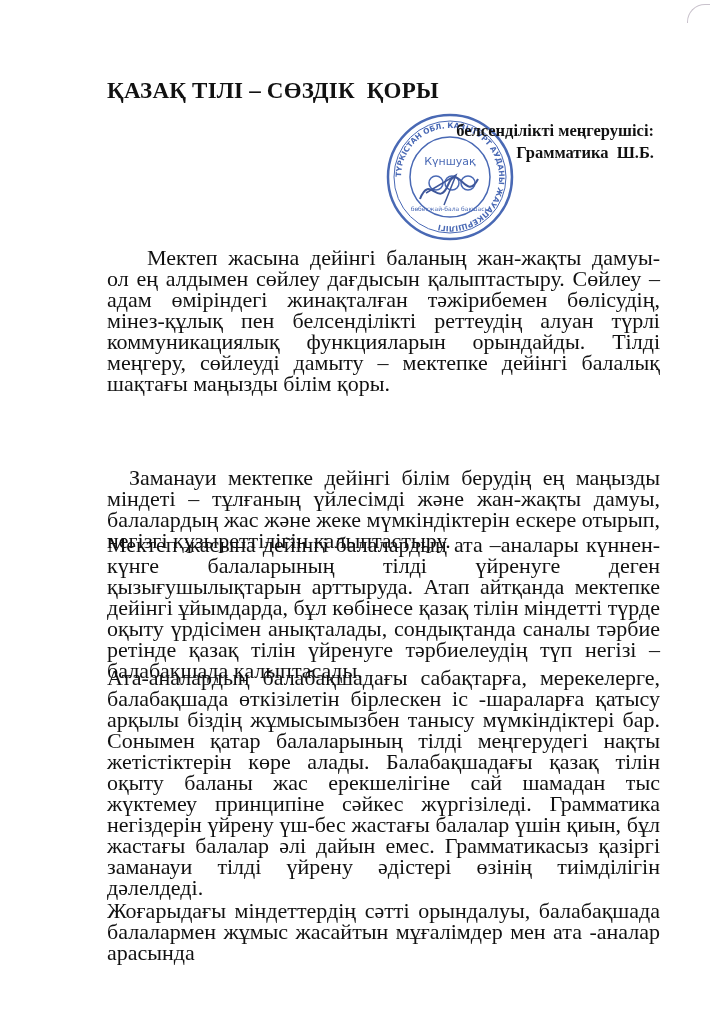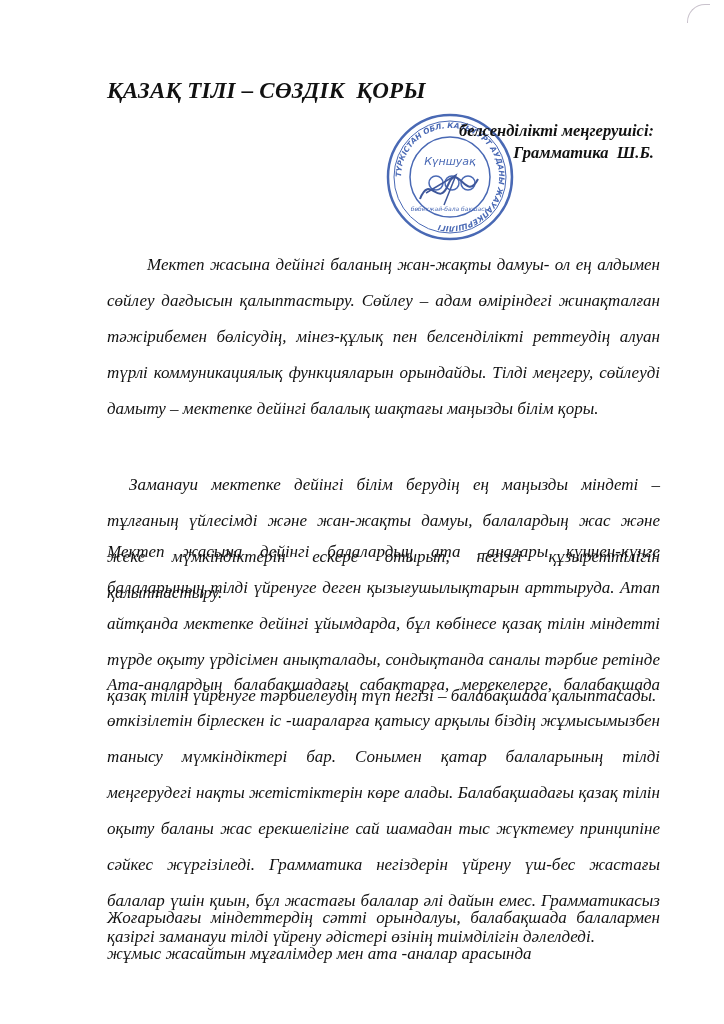--- a/index.html
+++ b/index.html
@@ -13,21 +13,20 @@
       position: relative;
       overflow: hidden;
       font-family: "Liberation Serif", "DejaVu Serif", serif;
       color: #111111;
     }
     .page {
       position: absolute;
       left: 0; top: 0;
       width: 724px; height: 776px;
       background: #ffffff;
-      font-style: italic;
     }
     .corner-mark {
       position: absolute;
       right: 14px;
       top: 4px;
       width: 22px;
       height: 18px;
       border-top: 1px solid #c9c2cc;
       border-left: 1px solid #c9c2cc;
       border-top-left-radius: 18px;
@@ -57,22 +56,22 @@
       left: 386px;
       top: 113px;
       width: 128px;
       height: 128px;
       opacity: 0.85;
     }
     .body-text {
       position: absolute;
       left: 107px;
       width: 553px;
-      font-size: 17px;
-      line-height: 36px;
+      font-size: 22px;
+      line-height: 21px;
       text-align: justify;
     }
     .para { margin: 0; }
     .p1 { top: 247px; }
     .p2 { top: 423px; }
     .p3 { top: 534px; }
     .p4 { top: 667px; }
     .p5 { top: 900px; }
     .indent { text-indent: 40px; }
     .indent-small { text-indent: 22px; margin-top: 44px; }

